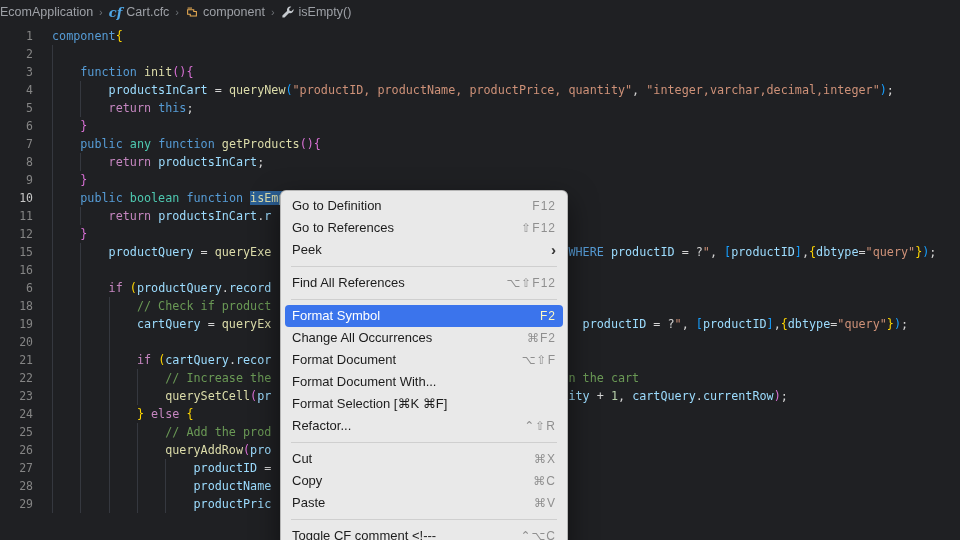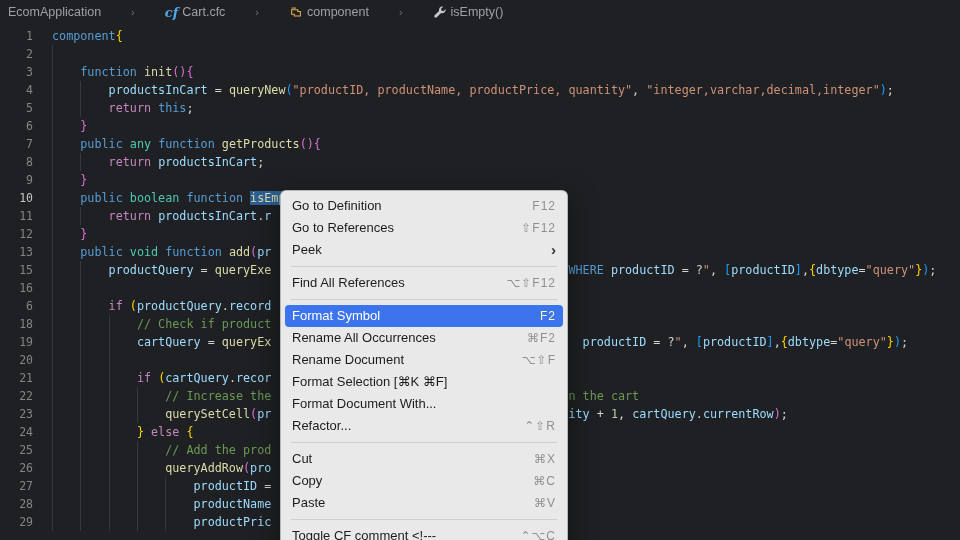--- a/index.html
+++ b/index.html
@@ -6,22 +6,22 @@
   html,body { width:960px; height:540px; overflow:hidden; }
   body {
     background:#1f2023;
     font-family:"Liberation Sans","DejaVu Sans",sans-serif;
     position:relative;
   }
 
   
   .crumbs {
     height:24px; display:flex; align-items:center;
-    padding-left:8px; font-size:12.5px; color:#9da0a6;
-    background:#1f2023; white-space:nowrap;gap:24px;
+    padding-left:0; font-size:12.5px; color:#9da0a6;
+    background:#1f2023; white-space:nowrap;
   }
   .crumb { display:flex; align-items:center; gap:4px; cursor:pointer; }
   .crumb-sep { color:#6e7277; margin:0 6px; font-size:11px; }
   .cf-glyph { font-family:"DejaVu Serif",serif; font-style:italic; font-weight:bold;
               color:#4FA8E8; font-size:13px; line-height:1; }
   .bc-icon { display:inline-flex; align-items:center; }
 
   
   .editor { position:absolute; top:24px; left:0; right:0; bottom:0; padding-top:3px; }
   .line { display:flex; height:18px; line-height:18px;
@@ -142,24 +142,20 @@
     </div>
     <div class="line">
       <span class="num">11</span>
       <span class="txt"><i class="gd" style="left: 0ch;"></i><i class="gd" style="left: 4ch;"></i><span class="tk-w">        </span><span class="tk-ctl">return</span><span class="tk-w"> </span><span class="tk-var">productsInCart</span><span class="tk-fg">.</span><span class="tk-var">r</span></span>
     </div>
     <div class="line">
       <span class="num">12</span>
       <span class="txt"><i class="gd" style="left: 0ch;"></i><span class="tk-w">    </span><span class="tk-b2">}</span></span>
     </div>
     <div class="line">
-      <span class="num">13</span>
-      <span class="txt"><i class="gd" style="left: 0ch;"></i><span class="tk-w">    </span><span class="tk-kw">public</span><span class="tk-w"> </span><span class="tk-type">void</span><span class="tk-w"> </span><span class="tk-kw">function</span><span class="tk-w"> </span><span class="tk-fn">add</span><span class="tk-b2">(</span><span class="tk-var">pr</span></span>
-    </div>
-    <div class="line">
       <span class="num">15</span>
       <span class="txt"><i class="gd" style="left: 0ch;"></i><i class="gd" style="left: 4ch;"></i><span class="tk-w">        </span><span class="tk-var">productQuery</span><span class="tk-fg"> = </span><span class="tk-fn">queryExe</span><span class="tk-gap">                                          </span><span class="tk-kw">WHERE</span><span class="tk-w"> </span><span class="tk-var">productID</span><span class="tk-fg"> = ?</span><span class="tk-str">"</span><span class="tk-fg">, </span><span class="tk-b3">[</span><span class="tk-var">productID</span><span class="tk-b3">]</span><span class="tk-fg">,</span><span class="tk-b1">{</span><span class="tk-var">dbtype</span><span class="tk-fg">=</span><span class="tk-str">"query"</span><span class="tk-b1">}</span><span class="tk-b3">)</span><span class="tk-fg">;</span></span>
     </div>
     <div class="line">
       <span class="num">16</span>
       <span class="txt"><i class="gd" style="left: 0ch;"></i><i class="gd" style="left: 4ch;"></i></span>
     </div>
     <div class="line">
       <span class="num">6</span>
       <span class="txt"><i class="gd" style="left: 0ch;"></i><i class="gd" style="left: 4ch;"></i><span class="tk-w">        </span><span class="tk-ctl">if</span><span class="tk-w"> </span><span class="tk-b1">(</span><span class="tk-var">productQuery</span><span class="tk-fg">.</span><span class="tk-var">record</span></span>
@@ -231,32 +227,32 @@
     <div class="mi">
       <span class="mlab">Find All References</span>
       <span class="msc">⌥⇧F12</span>
     </div>
     <div class="msep"></div>
     <div class="mi hl">
       <span class="mlab">Format Symbol</span>
       <span class="msc">F2</span>
     </div>
     <div class="mi">
-      <span class="mlab">Rename All Occurrences</span>
+      <span class="mlab">Change All Occurrences</span>
       <span class="msc">⌘F2</span>
     </div>
     <div class="mi">
-      <span class="mlab">Rename Document</span>
+      <span class="mlab">Format Document</span>
       <span class="msc">⌥⇧F</span>
     </div>
     <div class="mi">
+      <span class="mlab">Format Document With...</span>
+    </div>
+    <div class="mi">
       <span class="mlab">Format Selection [⌘K ⌘F]</span>
-    </div>
-    <div class="mi">
-      <span class="mlab">Format Document With...</span>
     </div>
     <div class="mi">
       <span class="mlab">Refactor...</span>
       <span class="msc">⌃⇧R</span>
     </div>
     <div class="msep"></div>
     <div class="mi">
       <span class="mlab">Cut</span>
       <span class="msc">⌘X</span>
     </div>

